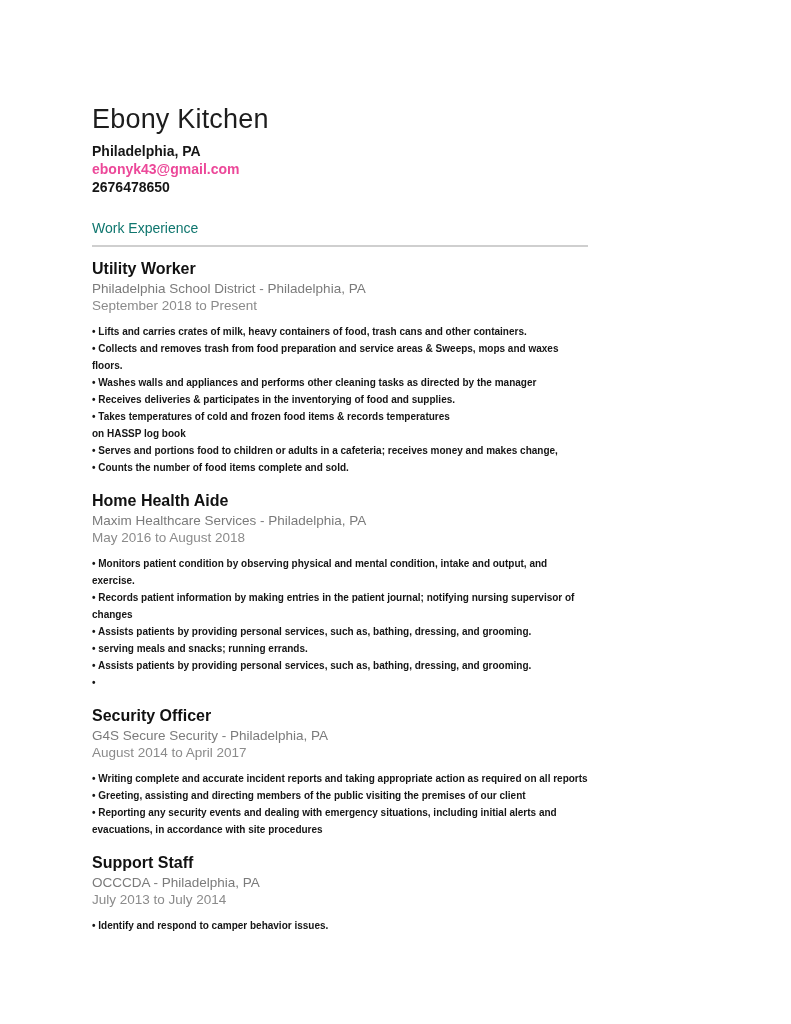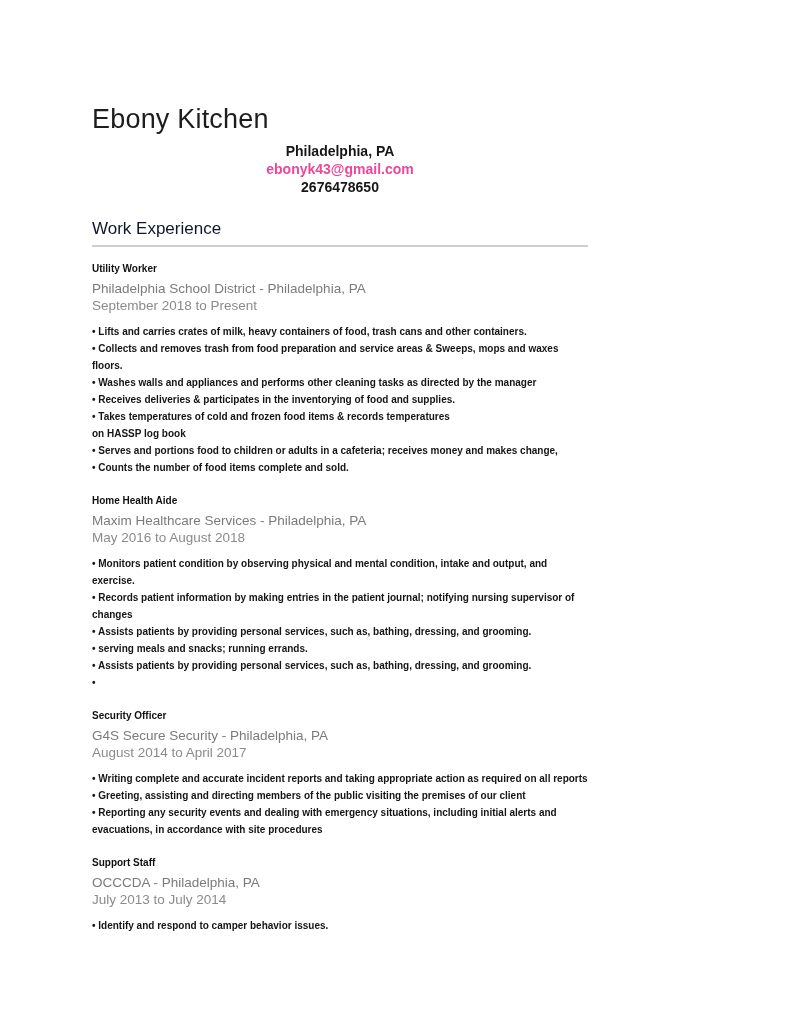--- a/index.html
+++ b/index.html
@@ -19,41 +19,40 @@
     color: #1d1d1d;
     margin: 0 0 7px 0;
     letter-spacing: 0.2px;
     line-height: 1.2;
   }
   .contact-line {
     font-size: 14px;
     font-weight: 700;
     color: #161616;
     line-height: 18px;
-    text-align: center;
   }
   a.email-link {
     color: #ec4899;
     text-decoration: none;
     font-weight: 700;
   }
   .section { margin-top: 22px; }
   .section-title {
-    font-size: 17px;
+    font-size: 14px;
     font-weight: 400;
-    color: #0f172a;
+    color: #0f766e;
     margin: 0;
     padding-bottom: 6px;
     border-bottom: 2px solid #cfcfcf;
     line-height: 21px;
   }
   .job { margin-top: 12px; }
   .job + .job { margin-top: 15px; }
   .job-title {
-    font-size: 10px;
+    font-size: 16px;
     font-weight: 700;
     color: #111111;
     margin: 0 0 2px 0;
     line-height: 19px;
   }
   .job-meta {
     font-size: 13.5px;
     font-weight: 400;
     color: #7b7b7b;
     line-height: 17px;

